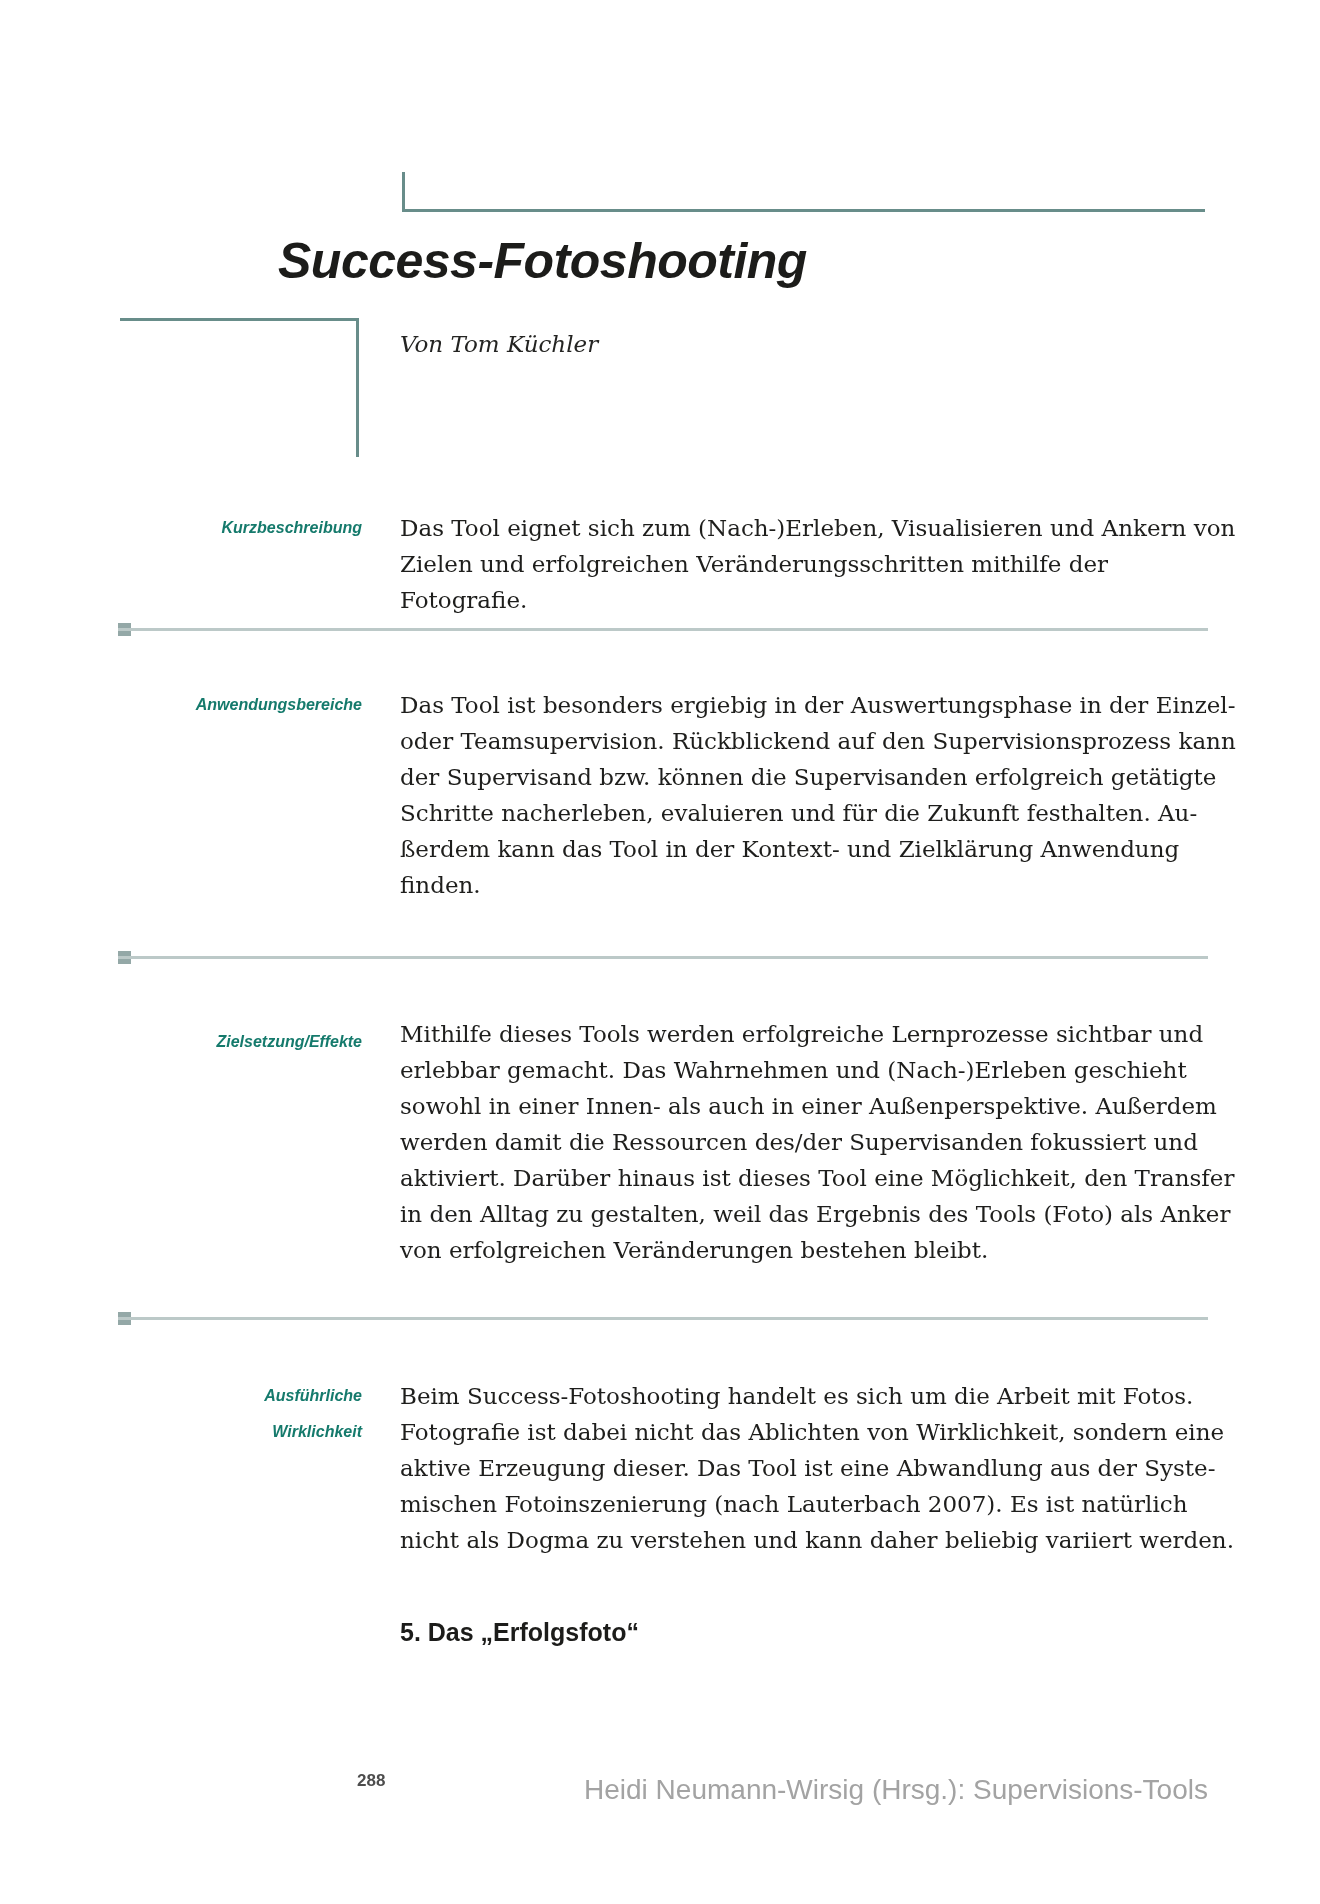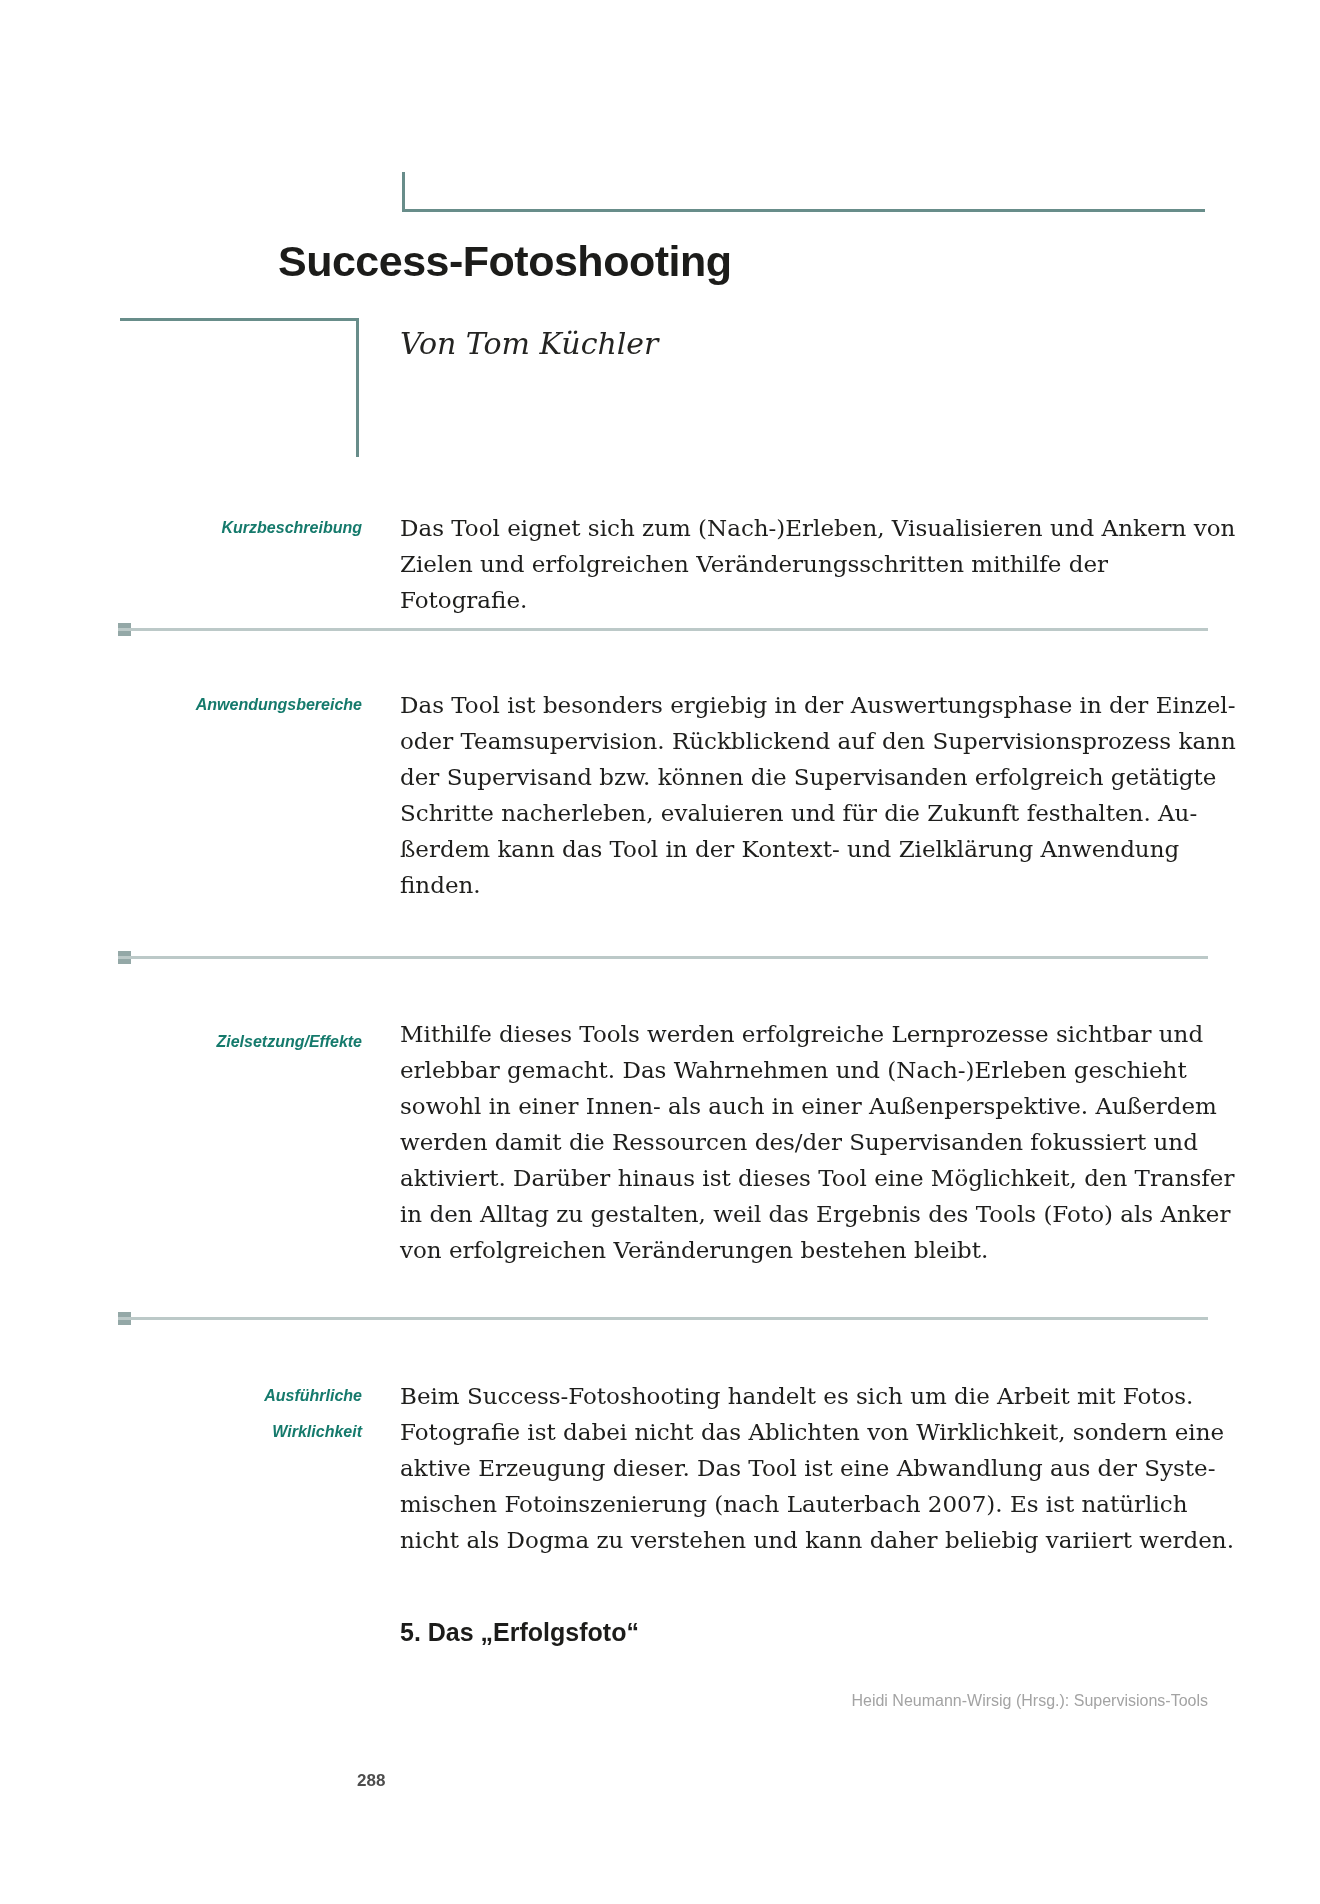--- a/index.html
+++ b/index.html
@@ -13,32 +13,33 @@
     color: #1e1e1c;
   }
   
   .rule-teal { position: absolute; background: #688d8a; }
   
   #page-title {
     position: absolute;
     left: 278px; top: 238px;
     font-family: "Liberation Sans", sans-serif;
     font-weight: bold;
-    font-size: 43px;
+    font-size: 50px;
     line-height: 46px;
     letter-spacing: -0.5px;
     color: #1c1c1a;
     white-space: nowrap;
+    font-style: italic;
   }
   
   #byline {
     position: absolute;
     left: 400px; top: 329px;
     font-style: italic;
-    font-size: 30px;
+    font-size: 23px;
     line-height: 30px;
     color: #242422;
     white-space: nowrap;
   }
   
   .margin-label {
     position: absolute;
     left: 100px; width: 262px;
     text-align: right;
     font-family: "Liberation Sans", sans-serif;
@@ -89,23 +90,23 @@
   #footer-page-number {
     position: absolute;
     left: 357px; top: 1771px;
     font-family: "Liberation Sans", sans-serif;
     font-weight: bold;
     font-size: 17px;
     color: #4d4d4d;
   }
   #footer-running-title {
     position: absolute;
-    right: 112px; top: 1692px;
+    right: 112px; top: 1774px;
     font-family: "Liberation Sans", sans-serif;
-    font-size: 16px;
+    font-size: 28px;
     color: #a3a3a3;
     white-space: nowrap;
   }
 </style>
 </head>
 <body>
 
 <div id="page">
 
   <div class="rule-teal" style="left:402px; top:172px; width:3px; height:40px;"></div>

